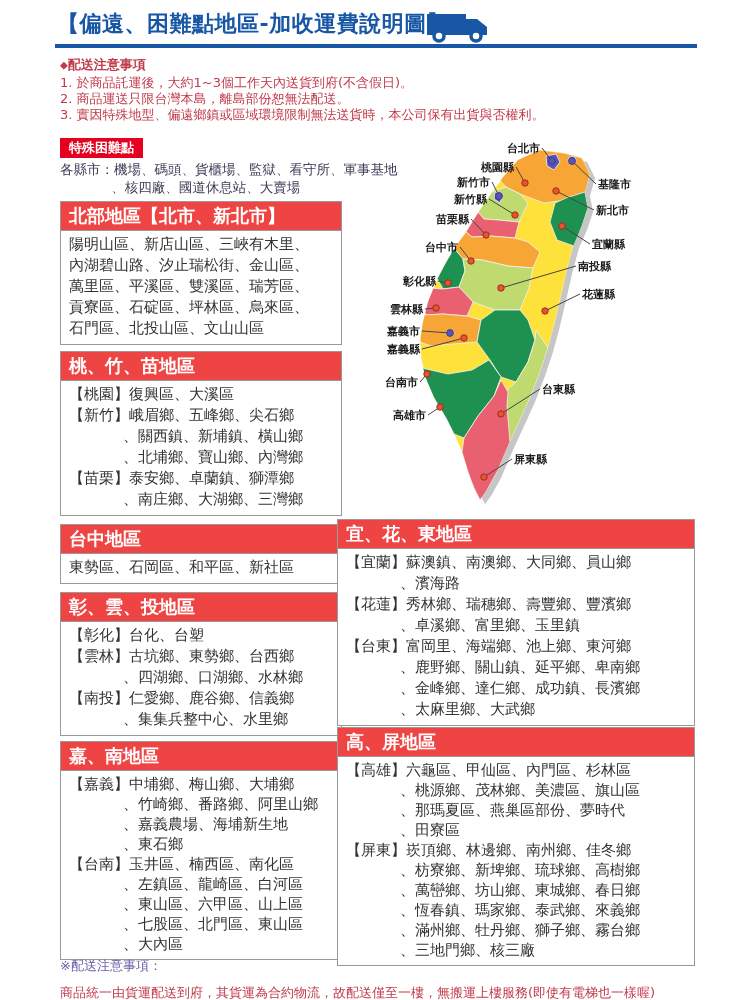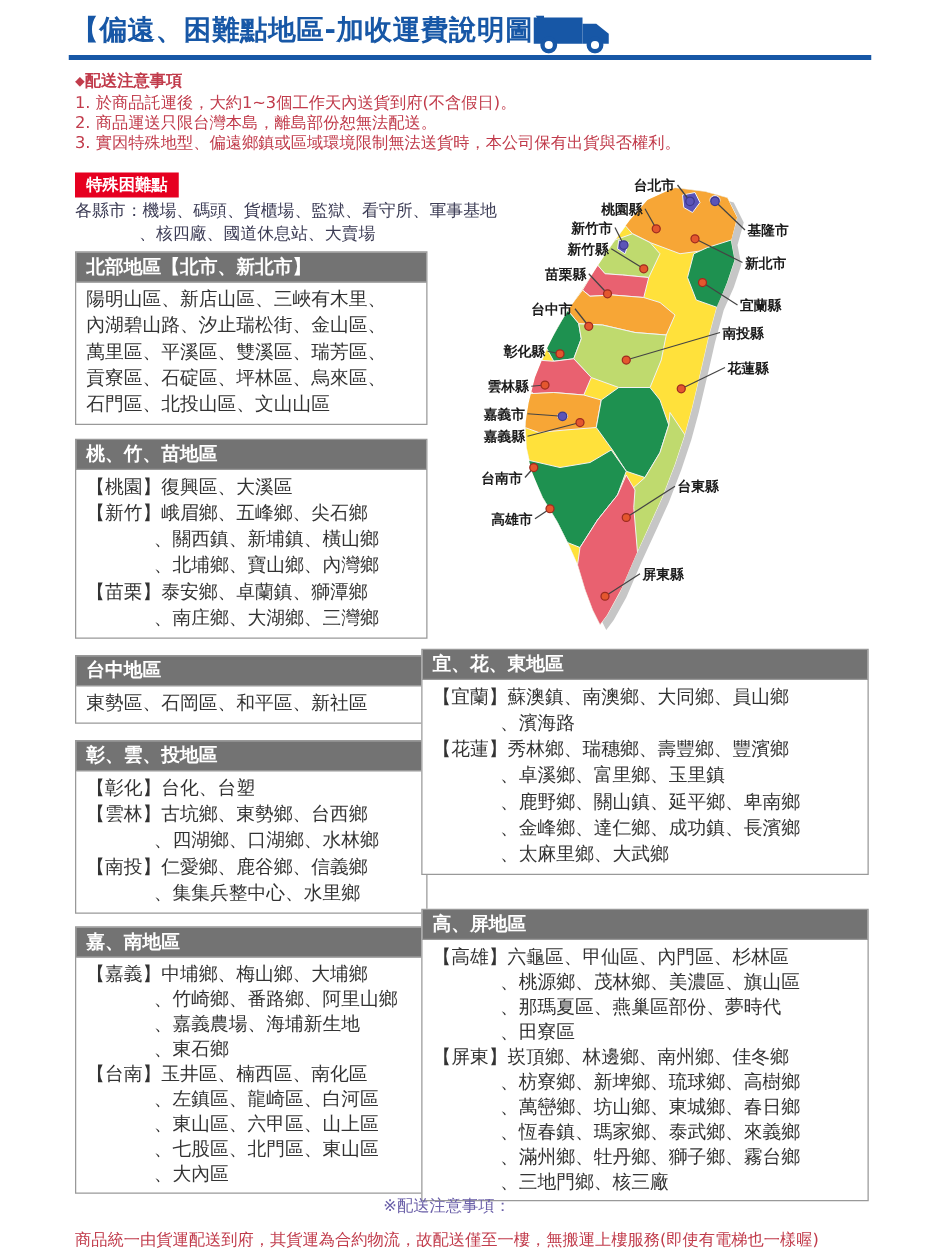--- a/index.html
+++ b/index.html
@@ -13,42 +13,42 @@
   
   .notes{position:absolute;left:60px;top:58px;font-size:13px;line-height:16px;color:#C13B4B;}
   .notes .note-heading{font-weight:bold;margin-bottom:1px;font-family:Liberation Mono, monospace;}
   
   .special-badge{position:absolute;left:60px;top:138px;background:#E60020;color:#fff;
                  font-size:13px;font-weight:bold;padding:1px 9px;}
   .special-lines{position:absolute;left:60px;top:160px;font-size:13.5px;line-height:18px;color:#3C3C55;}
   .special-lines .cont{padding-left:3.8em;}
   
   .region-box{position:absolute;background:#fff;border:1px solid #999;}
-  .box-title{background:#737373;color:#fff;font-weight:bold;font-size:15px;
+  .box-title{background:#ef4444;color:#fff;font-weight:bold;font-size:18px;
              padding:2px 8px;border-bottom:1px solid #999;}
   .box-body{padding:3px 8px 5px;font-size:15px;color:#333;line-height:21px;}
   .lh20 .box-body{line-height:20px;}
   .box-line.cont{padding-left:3.6em;}
   #box0{left:60px;top:201px;width:280px;}
   #box1{left:60px;top:351px;width:280px;}
   #box2{left:60px;top:524px;width:280px;}
   #box3{left:60px;top:592px;width:280px;}
   #box4{left:60px;top:741px;width:280px;}
   #box5{left:337px;top:519px;width:356px;}
   #box6{left:337px;top:727px;width:356px;}
   
   .map{position:absolute;left:368px;top:130px;}
   .map text{font-family:"DejaVu Sans","Liberation Sans",sans-serif;font-weight:bold;
             font-size:11px;fill:#1a1a1a;}
   .lbl-line{stroke:#444;stroke-width:1;}
   .dot{fill:#E4572E;stroke:#9E2B20;stroke-width:1;}
   .dot.city{fill:#5B54B8;stroke:#3F3A8C;}
   .county{stroke:#f2f2f2;stroke-width:.8;}
   
-  .footer{position:absolute;left:60px;top:957px;font-size:13px;line-height:17px;text-align:center;}
+  .footer{position:absolute;left:60px;top:957px;font-size:13px;line-height:17px;}
   .footer .footer-heading{color:#6A5FA8;}
   .footer .footer-text{color:#C13B4B;margin-top:10px;}
 </style>
 </head>
 <body>
 
 <div class="page">
 
   <div class="page-title">【偏遠、困難點地區-加收運費說明圖】</div>
 
@@ -125,20 +125,21 @@
         <div class="box-line cont">、大內區</div>
       </div>
     </div>
   <div id="box5" class="region-box">
       <div class="box-title">宜、花、東地區</div>
       <div class="box-body">
         <div class="box-line">【宜蘭】蘇澳鎮、南澳鄉、大同鄉、員山鄉</div>
         <div class="box-line cont">、濱海路</div>
         <div class="box-line">【花蓮】秀林鄉、瑞穗鄉、壽豐鄉、豐濱鄉</div>
         <div class="box-line cont">、卓溪鄉、富里鄉、玉里鎮</div>
+        <div class="box-line">【台東】富岡里、海端鄉、池上鄉、東河鄉</div>
         <div class="box-line cont">、鹿野鄉、關山鎮、延平鄉、卑南鄉</div>
         <div class="box-line cont">、金峰鄉、達仁鄉、成功鎮、長濱鄉</div>
         <div class="box-line cont">、太麻里鄉、大武鄉</div>
       </div>
     </div>
   <div id="box6" class="region-box lh20">
       <div class="box-title">高、屏地區</div>
       <div class="box-body">
         <div class="box-line">【高雄】六龜區、甲仙區、內門區、杉林區</div>
         <div class="box-line cont">、桃源鄉、茂林鄉、美濃區、旗山區</div>

